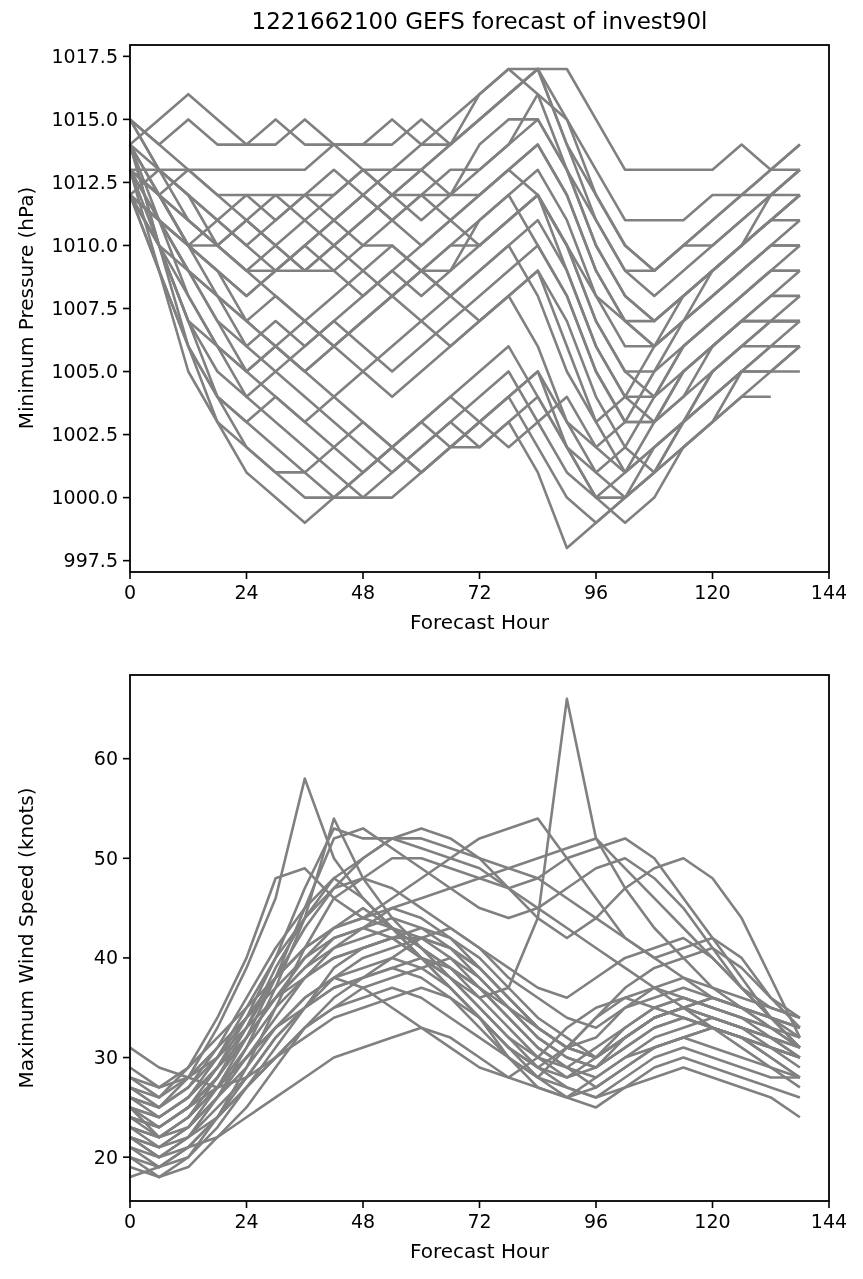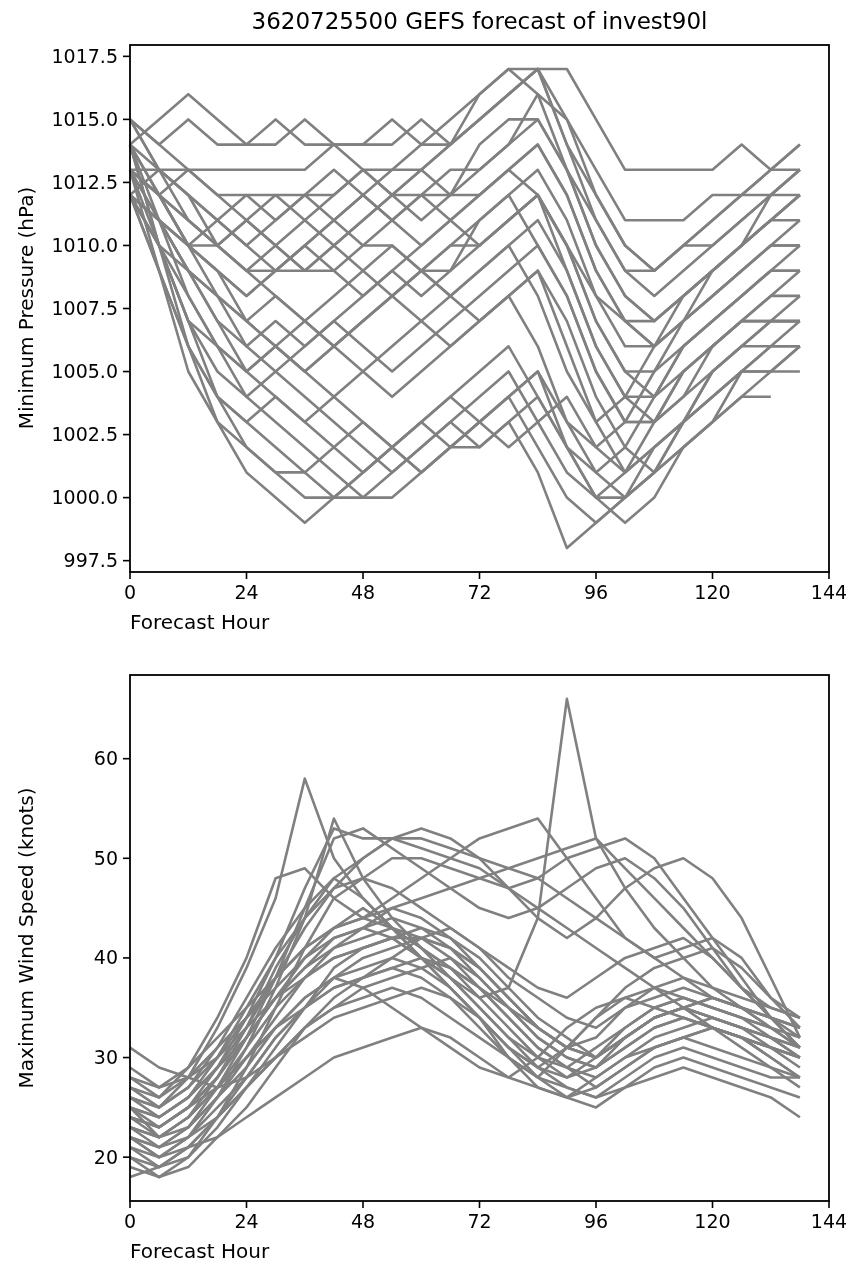--- a/index.html
+++ b/index.html
@@ -10,38 +10,38 @@
     font-family:"DejaVu Sans", sans-serif;
     color:#000000;
     overflow:hidden;
   }
   .fig-title{
     position:absolute;left:130px;top:7px;width:699px;
     text-align:center;font-size:23px;line-height:28px;color:#000000;
   }
   .xlabel{
     position:absolute;left:130px;width:699px;
-    font-size:20px;line-height:24px;color:#000000;
+    text-align:center;font-size:20px;line-height:24px;color:#000000;
   }
   .xlabel.top{top:610px;}
   .xlabel.bottom{top:1239px;}
   .ylab{
     position:absolute;white-space:nowrap;
     font-size:20px;line-height:24px;color:#000000;
     transform:translate(-50%,-50%) rotate(-90deg);
   }
   .ylab.top{left:26px;top:308px;}
   .ylab.bottom{left:26px;top:938px;}
   svg text{font-family:"DejaVu Sans", sans-serif;}
 </style>
 </head>
 <body>
 
 <div class="figure">
-  <div class="fig-title">3620725500 GEFS forecast of invest90l</div>
+  <div class="fig-title">1221662100 GEFS forecast of invest90l</div>
 
   <div class="ylab top">Minimum Pressure (hPa)</div>
   <div class="ylab bottom">Maximum Wind Speed (knots)</div>
 
   <div class="xlabel top">Forecast Hour</div>
   <div class="xlabel bottom">Forecast Hour</div>
 
   <svg id="fig-svg" width="863" height="1279" viewBox="0 0 863 1279" xmlns="http://www.w3.org/2000/svg">
     <g id="subplot-0">
         <polyline points="130.0,119.4 159.1,144.6 188.3,119.4 217.4,144.6 246.5,144.6 275.6,119.4 304.8,144.6 333.9,144.6 363.0,144.6 392.1,119.4 421.3,144.6 450.4,144.6 479.5,119.4 508.6,94.2 537.8,69.0 566.9,69.0 596.0,119.4 625.1,169.8 654.3,169.8 683.4,169.8 712.5,169.8 741.6,144.6 770.8,169.8 799.9,144.6" fill="none" stroke="#808080" stroke-width="2.6" stroke-linejoin="round" stroke-linecap="butt"></polyline>

